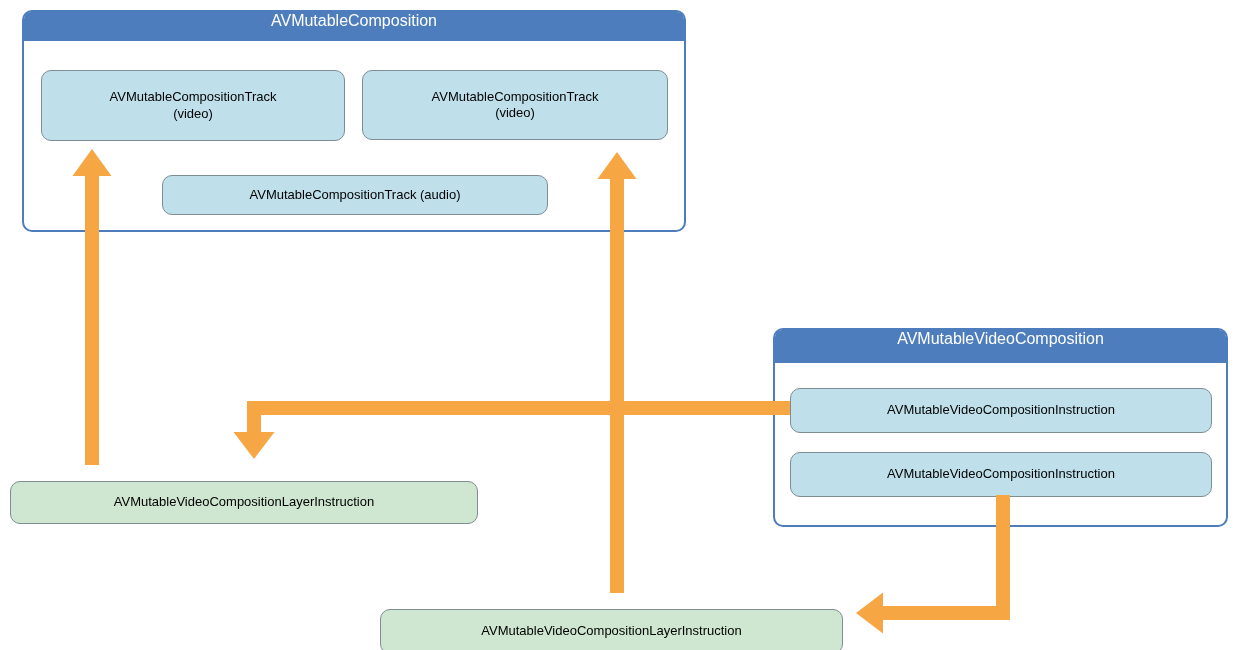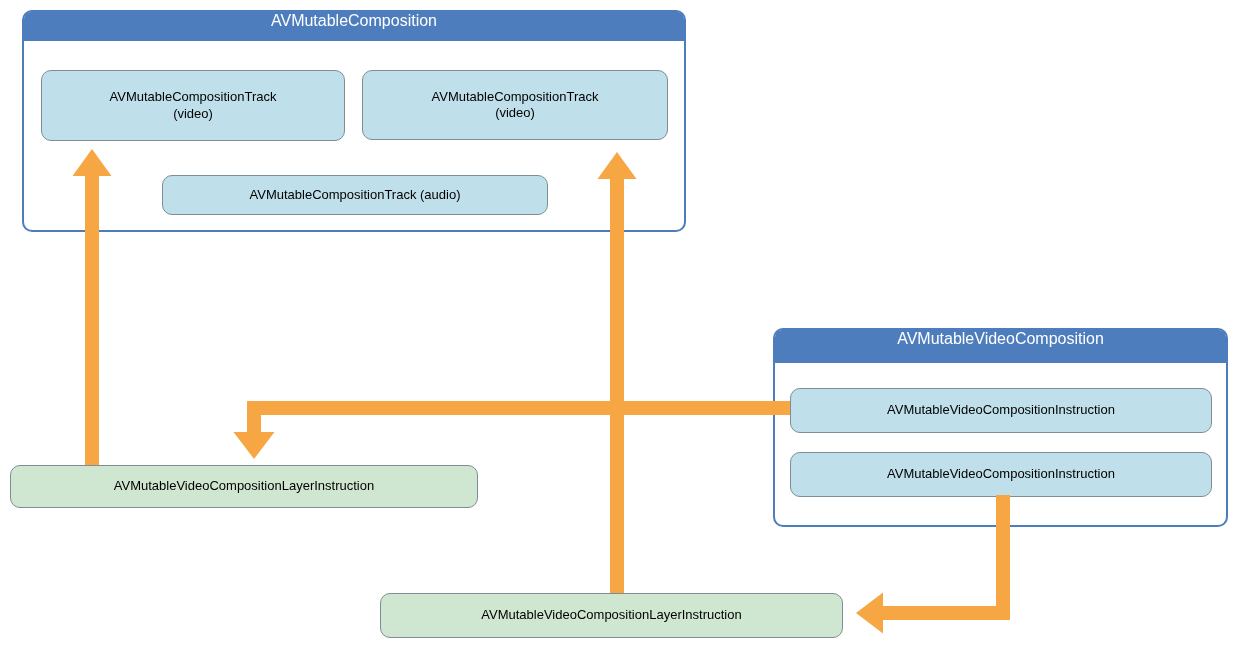--- a/index.html
+++ b/index.html
@@ -48,21 +48,21 @@
     flex-direction: column;
     align-items: center;
     justify-content: center;
     font-size: 13px;
     line-height: 1.25;
     color: #000000;
     text-align: center;
     z-index: 2;
   }
   .node.blue  { background: var(--box-blue); }
-  .node.green { background: var(--box-green); }
+  .node.green { background: var(--box-green); margin-top: 16px; }
   .arrows-svg {
     position: absolute;
     left: 0; top: 0;
     width: 1240px;
     height: 650px;
     z-index: 5;
     pointer-events: none;
   }
   .arrow-shaft {
     stroke: var(--arrow-orange, #f6a643);

